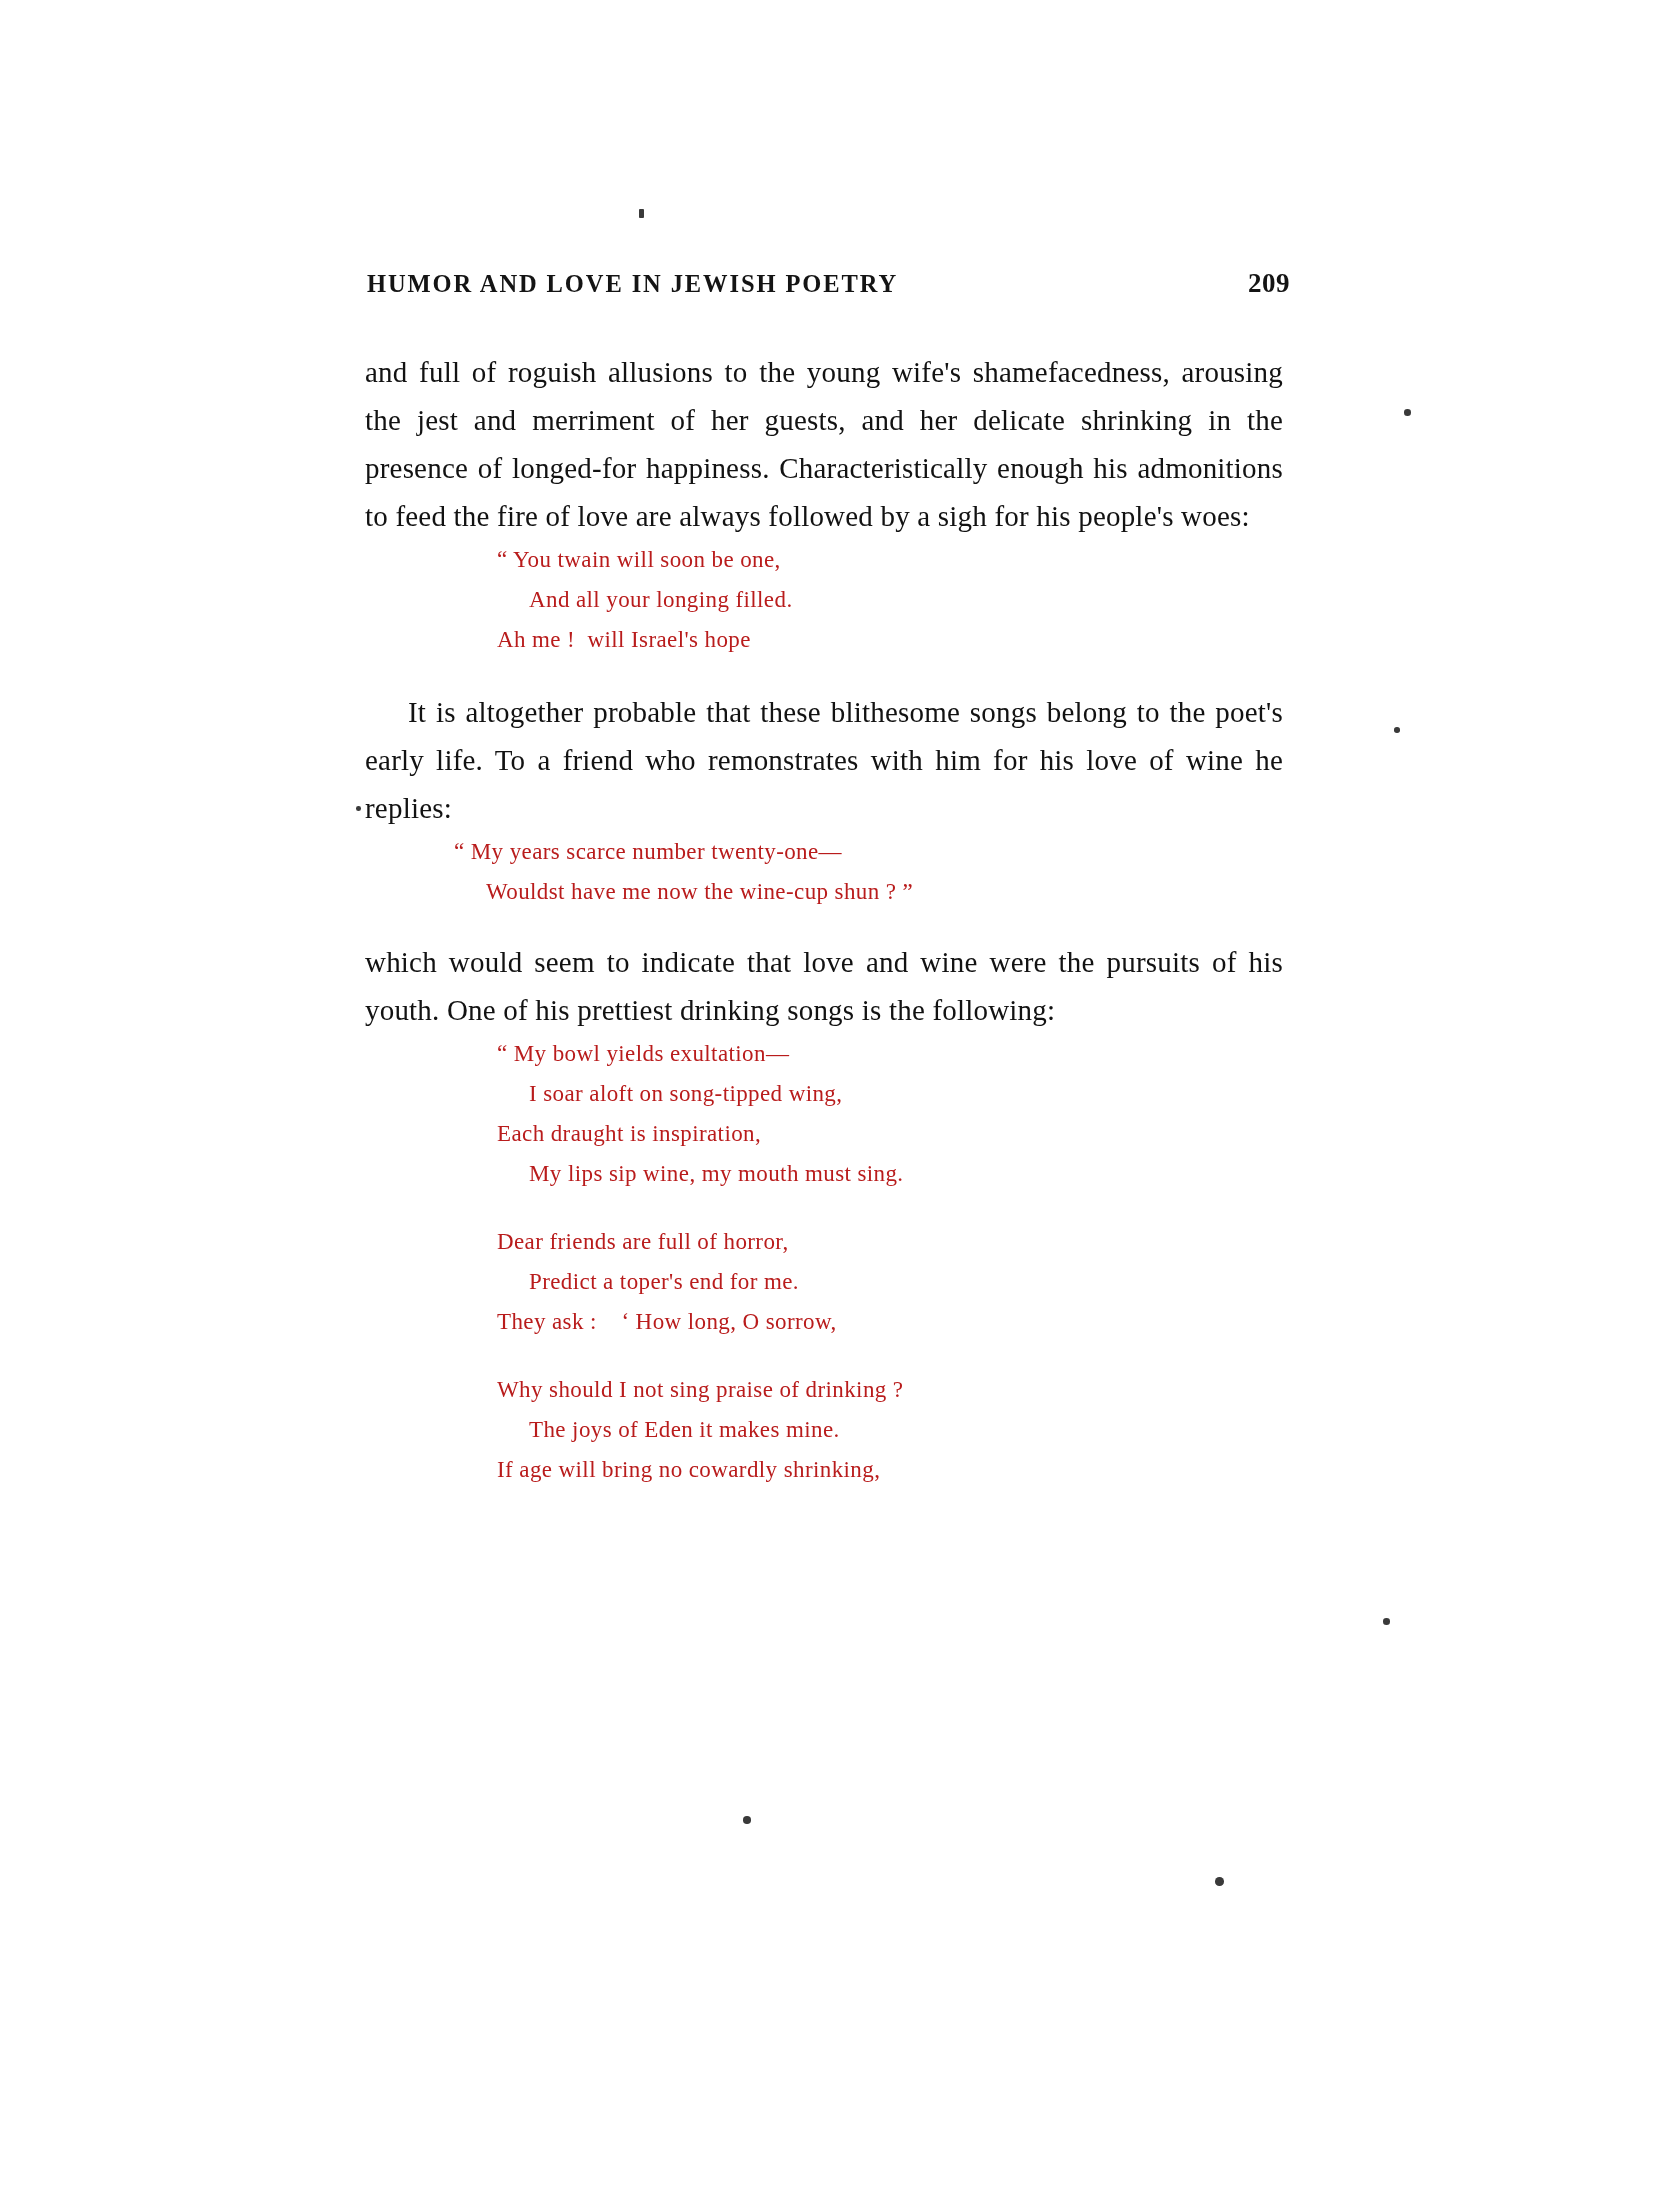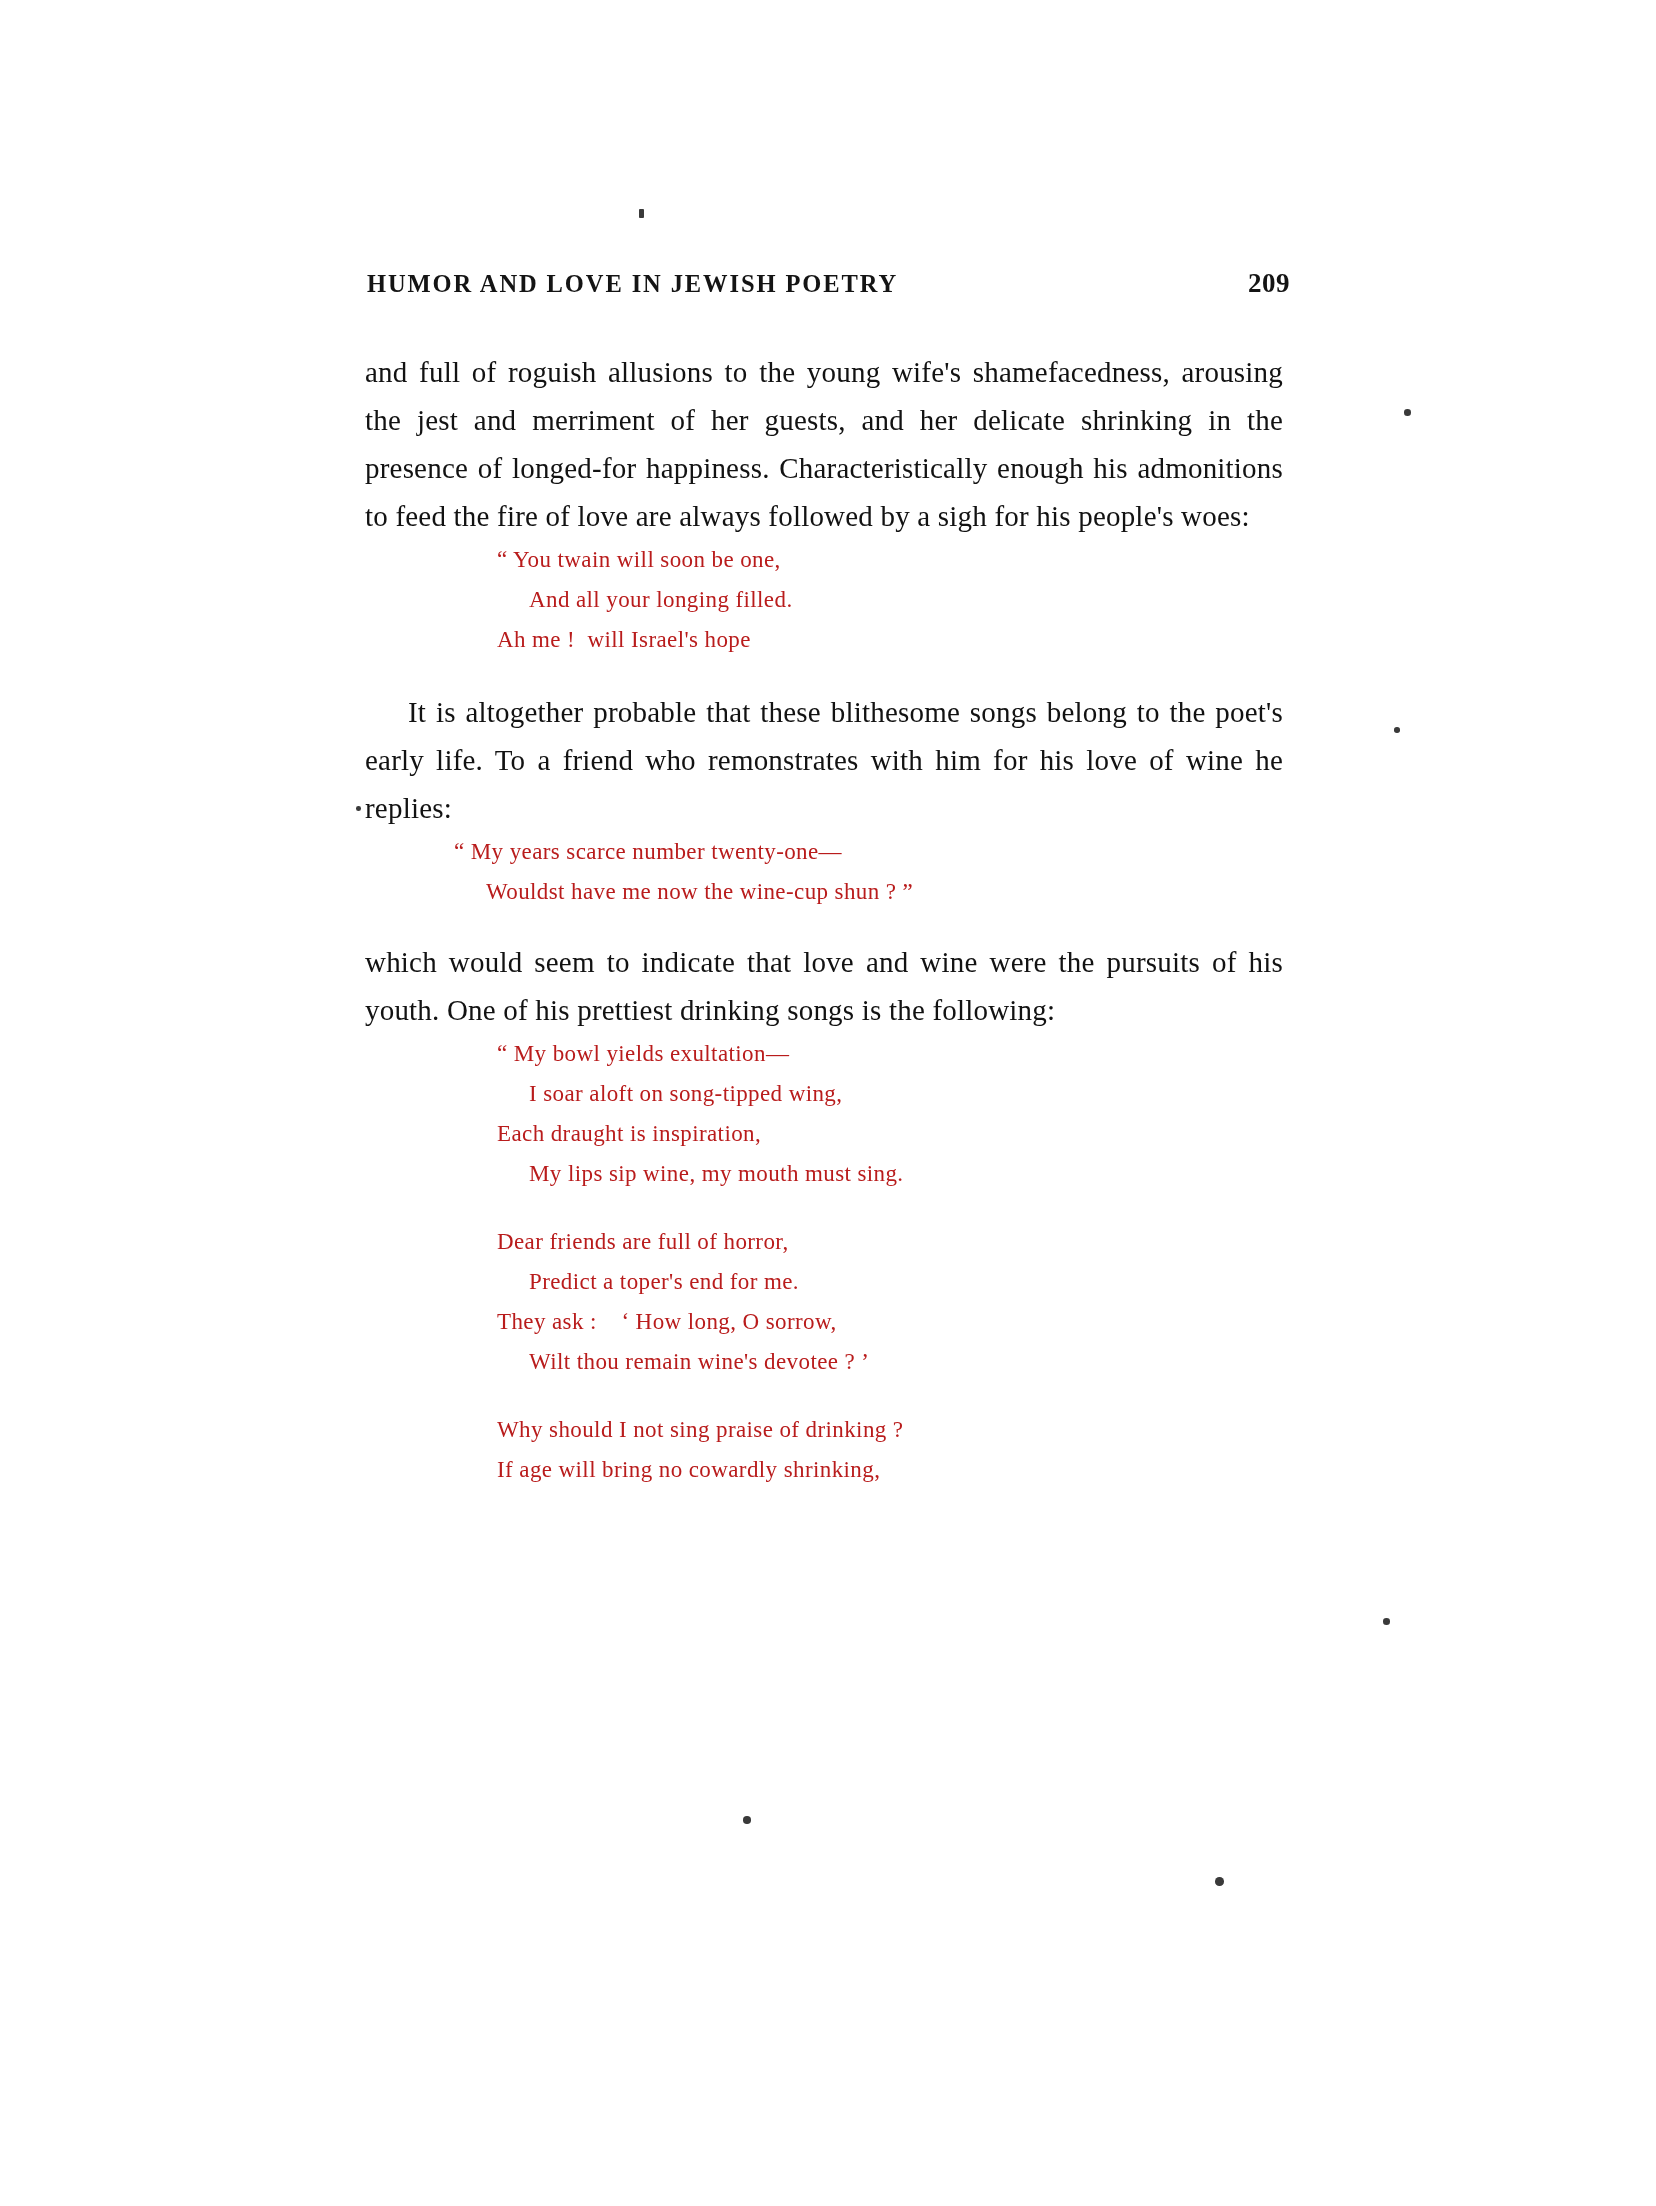--- a/index.html
+++ b/index.html
@@ -148,24 +148,24 @@
       <div class="stanza">
         <span class="vline">“ My bowl yields exultation—</span>
         <span class="vline in1">I soar aloft on song-tipped wing,</span>
         <span class="vline">Each draught is inspiration,</span>
         <span class="vline in1">My lips sip wine, my mouth must sing.</span>
       </div>
       <div class="stanza">
         <span class="vline">Dear friends are full of horror,</span>
         <span class="vline in1">Predict a toper's end for me.</span>
         <span class="vline">They ask :    ‘ How long, O sorrow,</span>
-        <span class="vline in1">Wilt thou remain wine's devotee ? ’</span>
       </div>
       <div class="stanza">
         <span class="vline">Why should I not sing praise of drinking ?</span>
+        <span class="vline in1">The joys of Eden it makes mine.</span>
         <span class="vline">If age will bring no cowardly shrinking,</span>
       </div>
     </div>
 
   </div>
 
   <span class="mark m1"></span>
   <span class="mark m2"></span>
   <span class="mark m3"></span>
   <span class="mark m4"></span>

